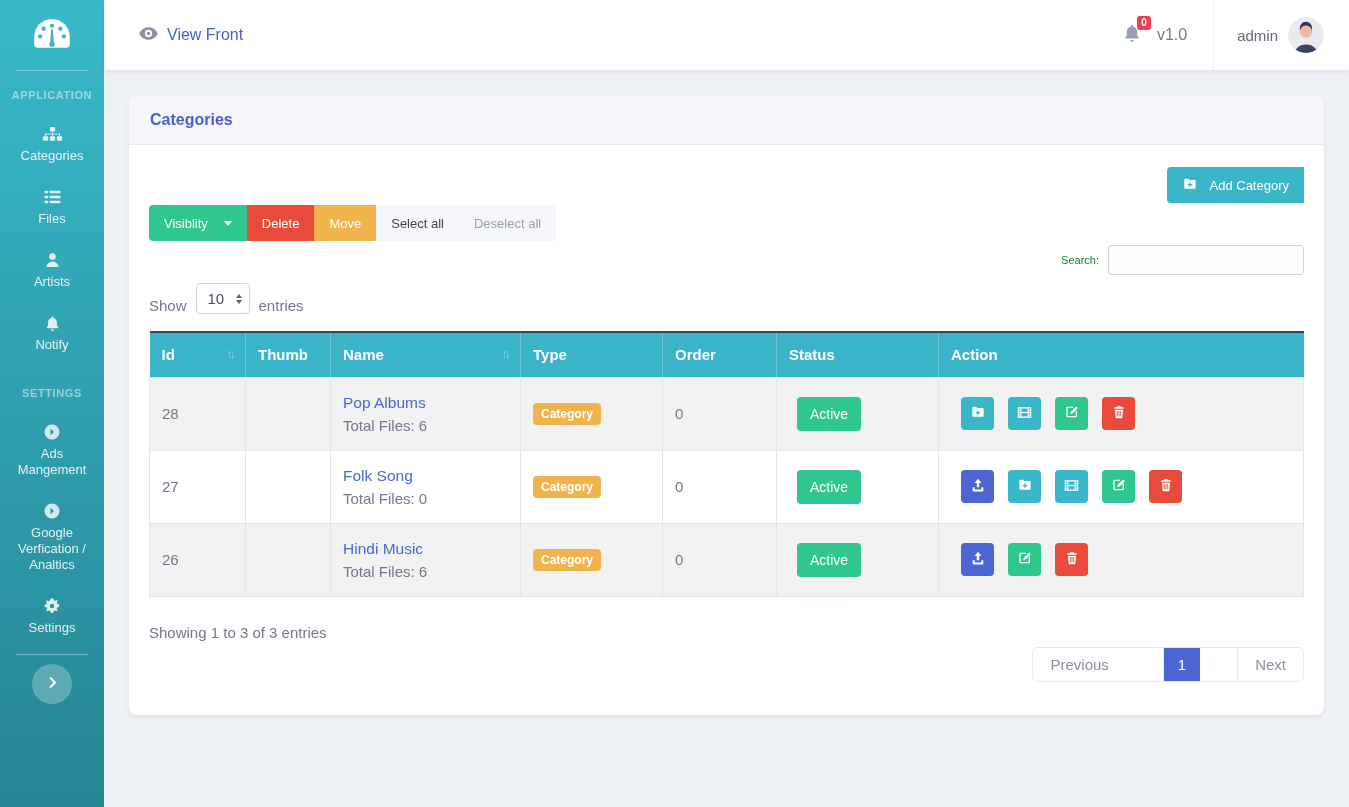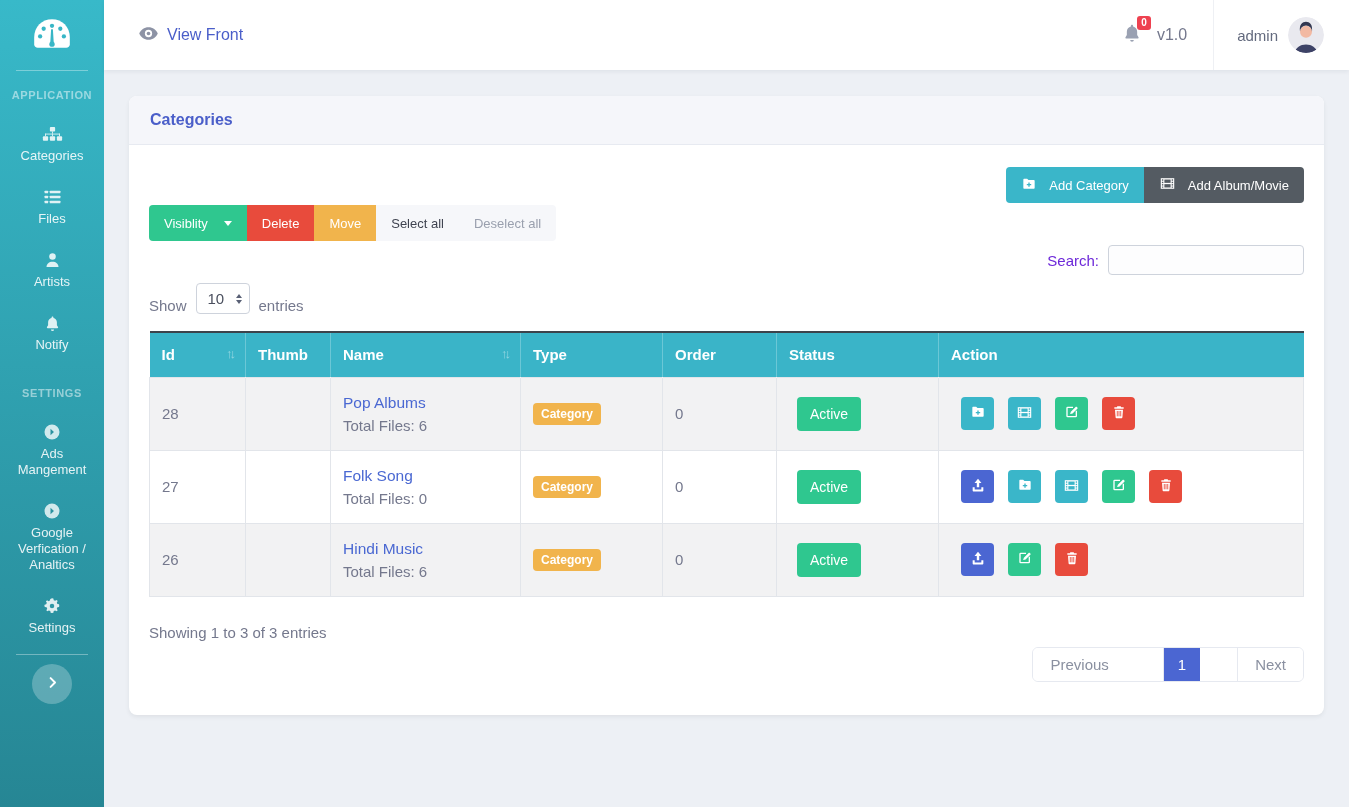--- a/index.html
+++ b/index.html
@@ -55,21 +55,21 @@
   .btn-group .btn { border-radius:0; }
   .btn-green { background:#2fc78f; border-radius:4px 0 0 4px !important; }
   .btn-red { background:#e84b3c; }
   .btn-yellow { background:#f1b44c; }
   .btn-light { background:#f6f7fa; color:#3f4350; }
   .btn-light.muted { color:#9aa0ae; border-radius:0 4px 4px 0 !important; }
   .caret-down { width:0; height:0; border-left:4.5px solid transparent; border-right:4.5px solid transparent;
                 border-top:5px solid #fff; margin-left:4px; }
 
   .row-search { display:flex; justify-content:flex-end; align-items:center; margin-top:4px; gap:9px; }
-  .row-search label { font-size:15px; color:#6d28d9; }
+  .row-search label { font-size:11px; color:#15803d; }
   .search-input { width:196px; height:30px; border:1px solid #ced3dc; border-radius:4px; background:#fdfdfe;
                   padding:0 8px; font-family:inherit; font-size:14px; color:#444; outline:none; }
 
   .row-length { display:flex; align-items:flex-end; gap:9px; margin-top:8px; font-size:15px; color:#74788d; }
   .length-select { width:54px; height:31px; border:1px solid #ced3dc; border-radius:4px; background:#fff;
                    display:flex; align-items:center; justify-content:space-between; padding:0 7px 0 11px;
                    color:#4a4f5e; cursor:pointer; }
   .sel-arrows { display:flex; flex-direction:column; gap:2px; }
   .sel-arrows i { width:0; height:0; border-left:3.6px solid transparent; border-right:3.6px solid transparent; }
   .sel-arrows .up { border-bottom:4.5px solid #596075; }
@@ -274,38 +274,20 @@
         <div class="card-body">
 
           <div class="row-add">
             <button class="btn btn-teal">
               <span><svg viewBox="0 0 24 24" width="16" height="16">
                     <path fill="#fff" d="M3.5 5.5c0-.8.7-1.5 1.5-1.5h4.2l2 2H19c.8 0 1.5.7 1.5 1.5v10c0 .8-.7 1.5-1.5 1.5H5c-.8 0-1.5-.7-1.5-1.5z"></path>
                     <path fill="#3ab6c9" d="M11 9.7h2V12h2.3v2H13v2.3h-2V14H8.7v-2H11z"></path>
                   </svg></span>
               <span>Add Category</span>
             </button>
-            <button class="btn btn-dark">
-              <span><svg viewBox="0 0 24 24" width="17" height="17">
-                    <path fill="#fff" d="M2.5 4.5h19v15h-19z"></path>
-                    <g fill="#545b62">
-                      <rect x="4.1" y="6.1" width="2" height="2"></rect>
-                      <rect x="4.1" y="9.5" width="2" height="2"></rect>
-                      <rect x="4.1" y="12.9" width="2" height="2"></rect>
-                      <rect x="4.1" y="16.3" width="2" height="1.6"></rect>
-                      <rect x="17.9" y="6.1" width="2" height="2"></rect>
-                      <rect x="17.9" y="9.5" width="2" height="2"></rect>
-                      <rect x="17.9" y="12.9" width="2" height="2"></rect>
-                      <rect x="17.9" y="16.3" width="2" height="1.6"></rect>
-                      <rect x="7.6" y="6.4" width="8.8" height="4.7"></rect>
-                      <rect x="7.6" y="12.9" width="8.8" height="4.7"></rect>
-                    </g>
-                  </svg></span>
-              <span>Add Album/Movie</span>
-            </button>
           </div>
 
           <div class="row-toolbar btn-group">
             <button class="btn btn-green">
               <span>Visiblity</span>
               <span class="caret-down"></span>
             </button>
             <button class="btn btn-red">Delete</button>
             <button class="btn btn-yellow">Move</button>
             <button class="btn btn-light">Select all</button>

